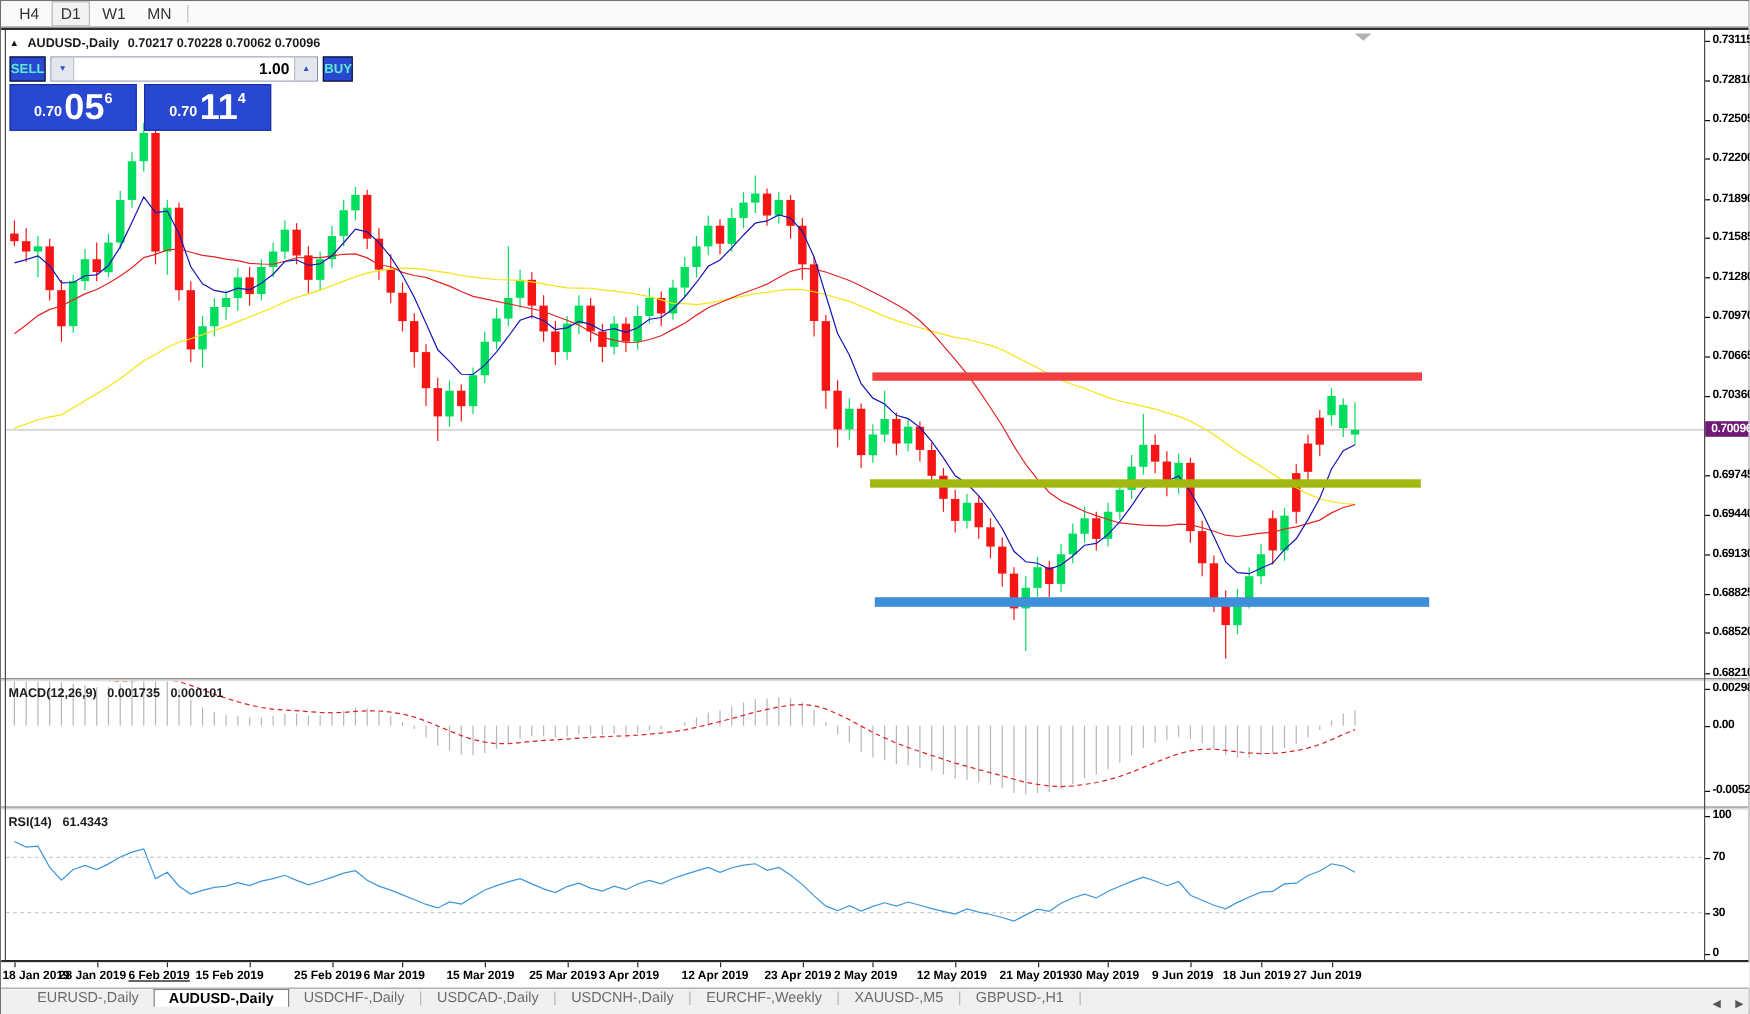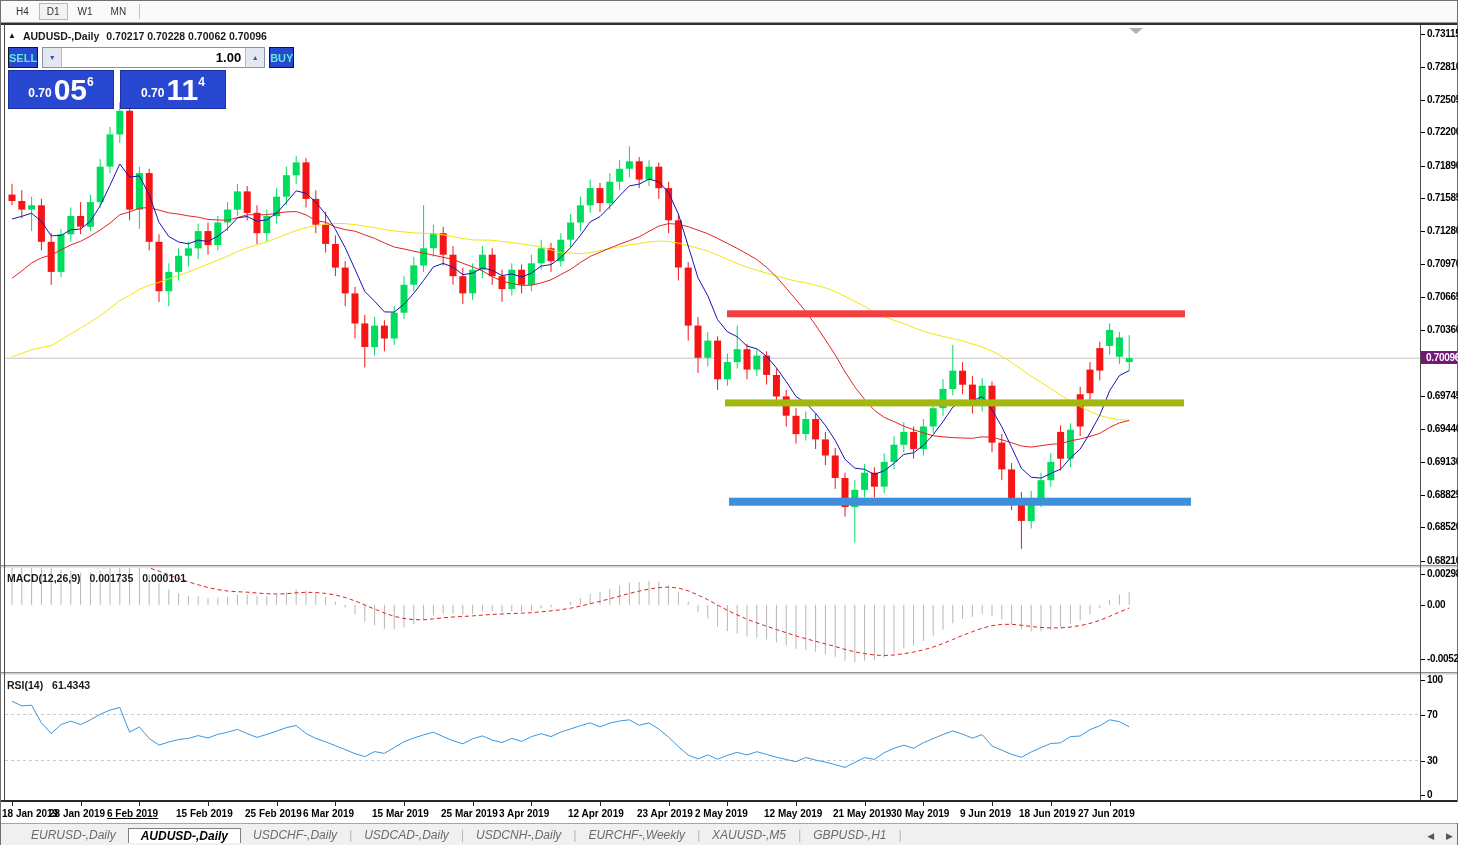--- a/index.html
+++ b/index.html
@@ -3,21 +3,21 @@
 <meta charset="utf-8">
 <style>
   html,body{margin:0;padding:0;background:#fff;}
   body{width:1458px;height:845px;overflow:hidden;font-family:"Liberation Sans",sans-serif;
        -webkit-font-smoothing:antialiased;}
   #app{position:relative;width:1456px;height:843px;border:1px solid #707070;background:#fff;}
 
   
   #toolbar{position:absolute;left:0;top:0;width:100%;height:21px;background:#fafafa;
            border-bottom:1px solid #9a9a9a;display:flex;align-items:center;}
-  .tfbtn{font-size:10px;color:#333;padding:2px 7px;margin:0 1px;border:1px solid transparent;cursor:default;}
+  .tfbtn{font-size:13px;color:#333;padding:2px 7px;margin:0 1px;border:1px solid transparent;cursor:default;}
   .tfbtn.active{background:#f2f2f2;border:1px solid #b9b9b9;}
   .tfsep{width:1px;height:15px;background:#c4c4c4;margin:0 4px;}
 
   
   #workspace{position:absolute;left:0;top:22px;width:1456px;height:821px;background:#fff;
              border-top:2px solid #2f2f2f;}
   #left-border{position:absolute;left:3px;top:0;width:1px;height:775px;background:#4a4a4a;}
   #axis-border{position:absolute;left:1419px;top:0;width:1px;height:775px;background:#4a4a4a;}
   svg.pane{position:absolute;left:4px;background:#fff;}
   #price-svg{top:1px;}
@@ -503,21 +503,21 @@
 
     <div id="bottom-line"></div>
     <div id="date-axis">
         <div class="dt-tick" style="left: 11px;"></div>
         <div class="dt-lbl" style="left: 1px;">18 Jan 2019</div>
         <div class="dt-tick" style="left: 80px;"></div>
         <div class="dt-lbl" style="left: 48px;">28 Jan 2019</div>
         <div class="dt-tick" style="left: 138px;"></div>
         <div class="dt-lbl" style="left: 106px; text-decoration: underline;">6 Feb 2019</div>
         <div class="dt-tick" style="left: 207px;"></div>
-        <div class="dt-lbl" style="left: 175px;">15 Feb 2019</div>
+        <div class="dt-lbl" style="left: 162px;">15 Feb 2019</div>
         <div class="dt-tick" style="left: 276px;"></div>
         <div class="dt-lbl" style="left: 244px;">25 Feb 2019</div>
         <div class="dt-tick" style="left: 334px;"></div>
         <div class="dt-lbl" style="left: 302px;">6 Mar 2019</div>
         <div class="dt-tick" style="left: 403px;"></div>
         <div class="dt-lbl" style="left: 371px;">15 Mar 2019</div>
         <div class="dt-tick" style="left: 472px;"></div>
         <div class="dt-lbl" style="left: 440px;">25 Mar 2019</div>
         <div class="dt-tick" style="left: 530px;"></div>
         <div class="dt-lbl" style="left: 498px;">3 Apr 2019</div>
@@ -586,21 +586,21 @@
         <div class="ax-lbl" style="top: 649px;">100</div>
         <div class="ax-tick" style="top: 690px;"></div>
         <div class="ax-lbl" style="top: 684px;">70</div>
         <div class="ax-tick" style="top: 736px;"></div>
         <div class="ax-lbl" style="top: 730px;">30</div>
         <div class="ax-tick" style="top: 770px;"></div>
         <div class="ax-lbl" style="top: 764px;">0</div>
       </div>
 
     <div id="tabbar">
-      <div id="tabs" style="display:flex;align-items:center;font-style:italic;">
+      <div id="tabs" style="display:flex;align-items:flex-start;">
           <div class="tab">EURUSD-,Daily</div>
           <div class="tab active">AUDUSD-,Daily</div>
           <div class="tab">USDCHF-,Daily</div>
           <div class="tabsep">|</div>
           <div class="tab">USDCAD-,Daily</div>
           <div class="tabsep">|</div>
           <div class="tab">USDCNH-,Daily</div>
           <div class="tabsep">|</div>
           <div class="tab">EURCHF-,Weekly</div>
           <div class="tabsep">|</div>

